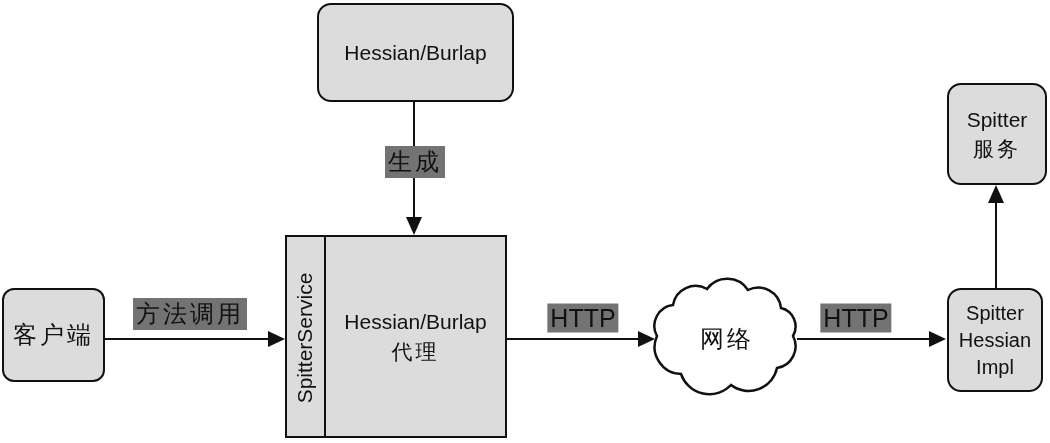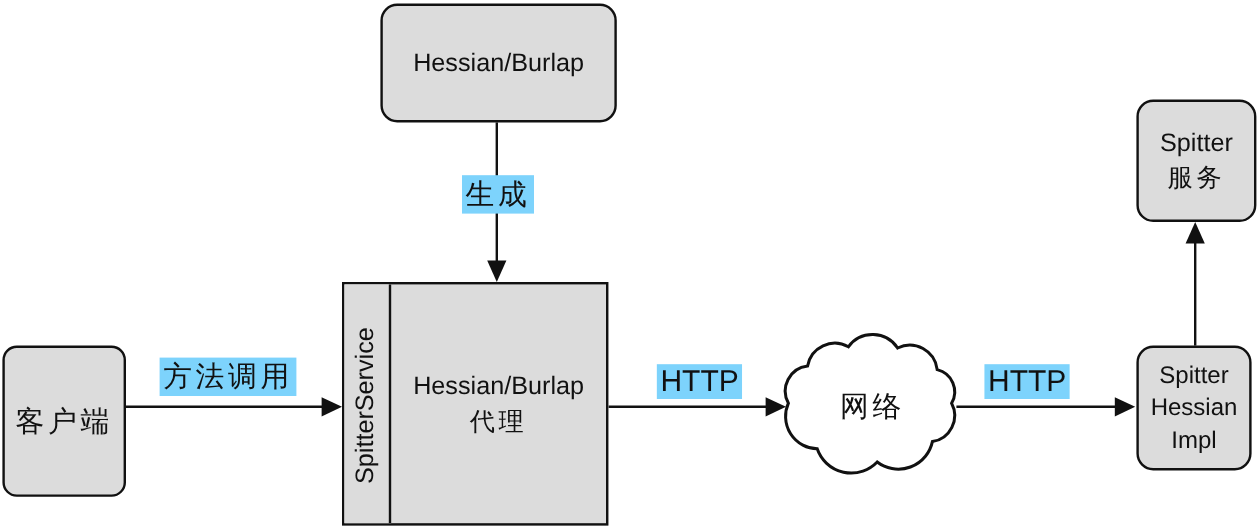--- a/index.html
+++ b/index.html
@@ -22,21 +22,21 @@
     display: flex;
     flex-direction: column;
     align-items: center;
     justify-content: center;
     text-align: center;
   }
   .rounded { border-radius: 14px; }
   .box .bline { white-space: nowrap; }
 
   #factory-bean { left:317px; top:3px; width:197px; height:99px; font-size:21px; line-height:29px; }
-  #client       { left:2px;   top:288px; width:103px; height:126px; font-size:24px; border-radius:12px; }
+  #client       { left:2px;   top:288px; width:103px; height:94px; font-size:24px; border-radius:12px; }
   #service-impl { left:947px; top:288px; width:96px;  height:104px; font-size:20px; line-height:27px; }
   #spitter-service { left:947px; top:83px; width:100px; height:102px; font-size:21px; line-height:29px; }
 
   
   #proxy {
     position:absolute; left:285px; top:235px; width:222px; height:203px;
     box-sizing:border-box; background:#dcdcdc; border:2px solid #111111;
   }
   #proxy-strip {
     position:absolute; left:0; top:0; bottom:0; width:37px;
@@ -52,21 +52,21 @@
     display:flex; flex-direction:column; align-items:center; justify-content:center;
     text-align:center; font-size:21px; line-height:30px;
   }
 
   .cjk { letter-spacing: 3px; }
 
   .flow-label {
     position:absolute;
     transform: translate(-50%,-50%);
     white-space:nowrap;
-    background:#7dd3fc;
+    background:#737373;
     padding: 0 3px;
   }
   #label-generate    { left:415px; top:162px; font-size:24px; }
   #label-method-call { left:190px; top:314px; font-size:24px; }
   #label-http-left   { left:583px; top:318px; font-size:25px; }
   #label-http-right  { left:856px; top:318px; font-size:25px; }
   #label-cloud       { left:727px; top:339px; font-size:24px; background:transparent;font-family:Liberation Serif, serif; }
 </style>
 </head>
 <body>

